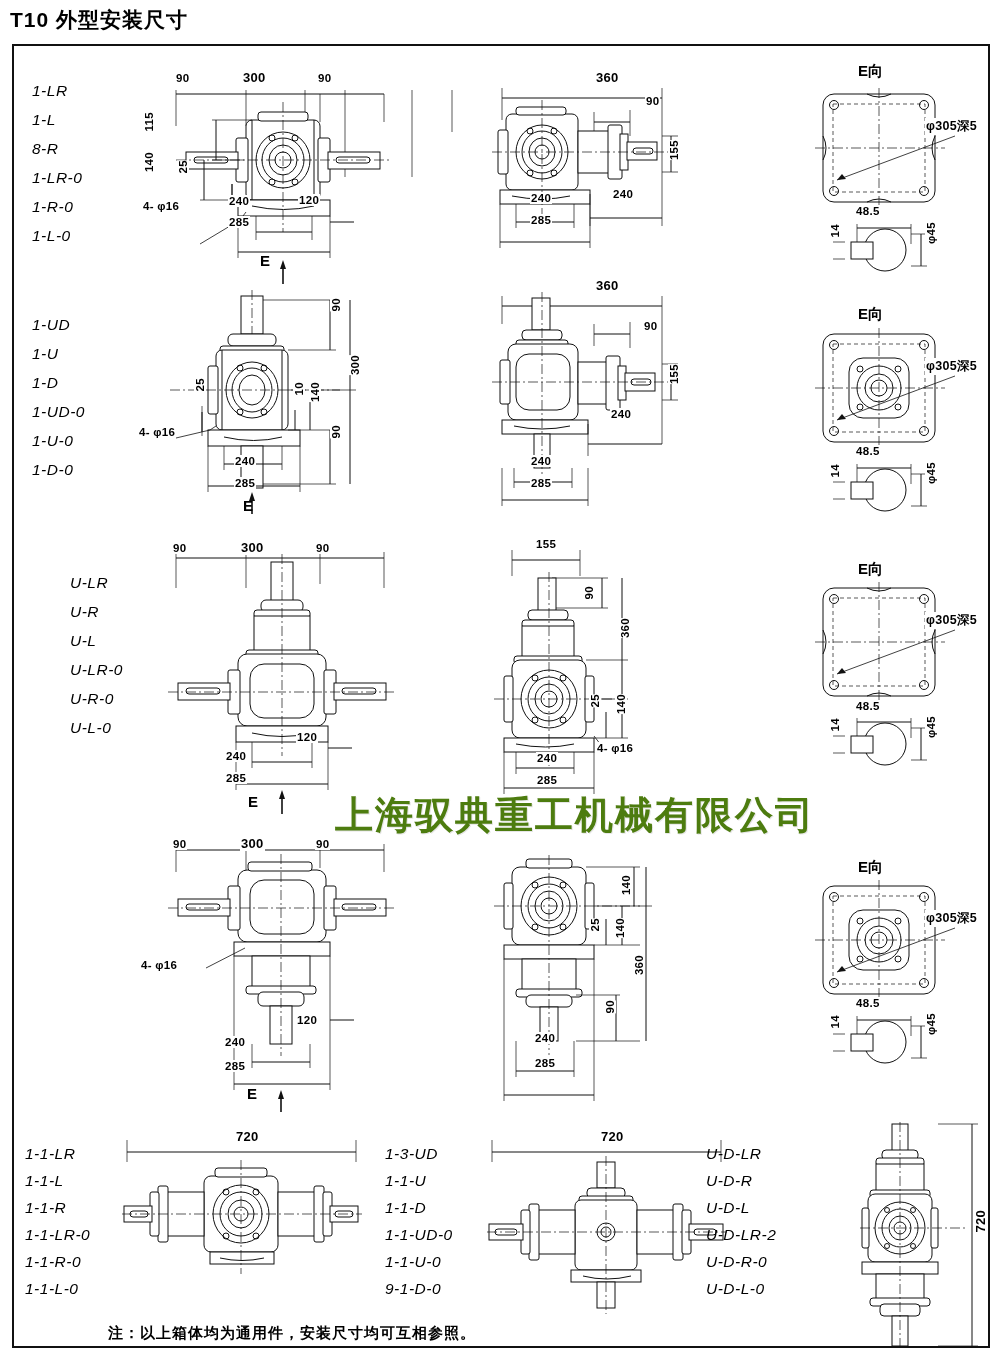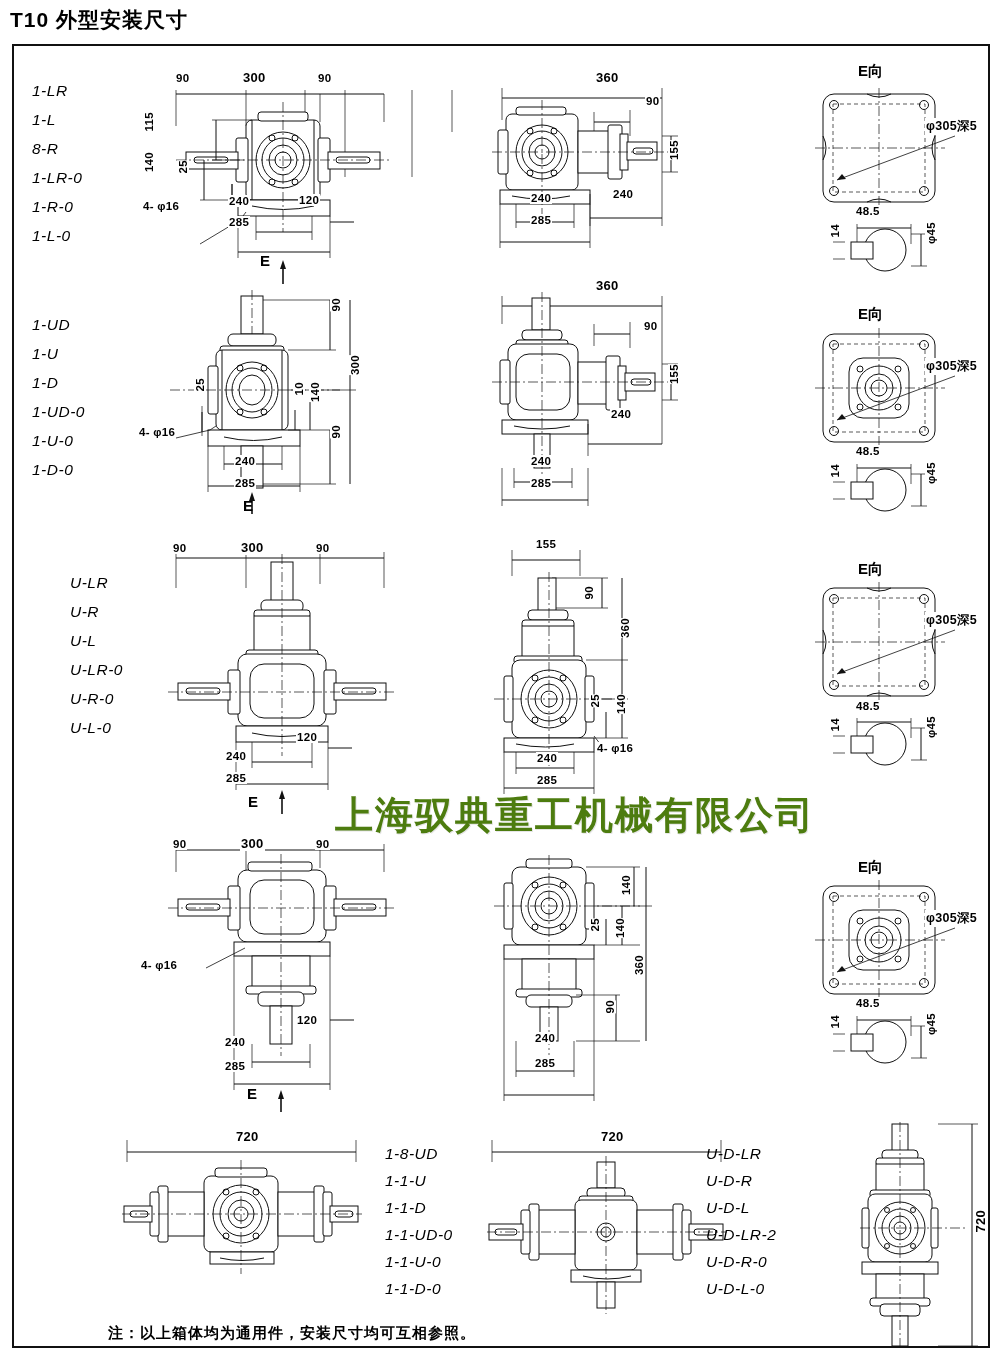--- a/index.html
+++ b/index.html
@@ -517,20 +517,28 @@
     <path class="ln" d="M106,146 L106,178"></path>
     <circle class="fillw" cx="70" cy="162" r="21"></circle>
     <rect class="fillw" x="36" y="154" width="22" height="17"></rect>
     <path class="ext" d="M30,154 L18,154 M30,171 L18,171"></path>
   </svg>
   <div class="dim" style="left:925px;top:910px;font-size:12.5px;">φ305深5</div>
   <div class="dim" style="left:855px;top:997px;">48.5</div>
   <div class="dimv" style="left:829px;top:1015px;">14</div>
   <div class="dimv" style="left:925px;top:1013px;">φ45</div>
 
+  <div class="labels" style="left:25px;top:1140px;line-height:27px;">
+    <div>1-1-LR</div>
+    <div>1-1-L</div>
+    <div>1-1-R</div>
+    <div>1-1-LR-0</div>
+    <div>1-1-R-0</div>
+    <div>1-1-L-0</div>
+  </div>
 
   <svg width="250" height="170" style="left:122px;top:1134px;">
     <path class="ext" d="M5,6 L5,28 M234,6 L234,28"></path>
     <path class="ln" d="M5,18 L234,18"></path>
 
     <rect class="fillw" x="82" y="42" width="74" height="76" rx="7"></rect>
     <rect class="fillw" x="93" y="34" width="52" height="9" rx="3"></rect>
     <ellipse class="ln" cx="119" cy="80" rx="28" ry="29"></ellipse>
     <ellipse class="ln" cx="119" cy="80" rx="21" ry="22"></ellipse>
     <ellipse class="ln" cx="119" cy="80" rx="13" ry="14"></ellipse>
@@ -552,26 +560,26 @@
     <rect class="fillw" x="208" y="72" width="28" height="16"></rect>
     <rect class="fillw" x="213" y="77" width="18" height="6" rx="3"></rect>
 
     <rect class="fillw" x="88" y="118" width="64" height="12"></rect>
     <path class="ln" d="M98,124 q22,5 44,0"></path>
     <path class="cl" d="M0,80 L240,80 M119,26 L119,140"></path>
   </svg>
   <div class="dim" style="left:235px;top:1129px;font-size:13px;">720</div>
 
   <div class="labels" style="left:385px;top:1140px;line-height:27px;">
-    <div>1-8-UD</div>
+    <div>1-3-UD</div>
     <div>1-1-U</div>
     <div>1-1-D</div>
     <div>1-1-UD-0</div>
     <div>1-1-U-0</div>
-    <div>1-1-D-0</div>
+    <div>9-1-D-0</div>
   </div>
 
   <svg width="250" height="180" style="left:487px;top:1134px;">
     <path class="ext" d="M5,6 L5,28 M234,6 L234,28"></path>
     <path class="ln" d="M5,18 L234,18"></path>
 
     <rect class="fillw" x="110" y="28" width="18" height="26"></rect>
     <rect class="fillw" x="100" y="54" width="38" height="10" rx="4"></rect>
     <rect class="fillw" x="92" y="62" width="54" height="8" rx="3"></rect>
 

